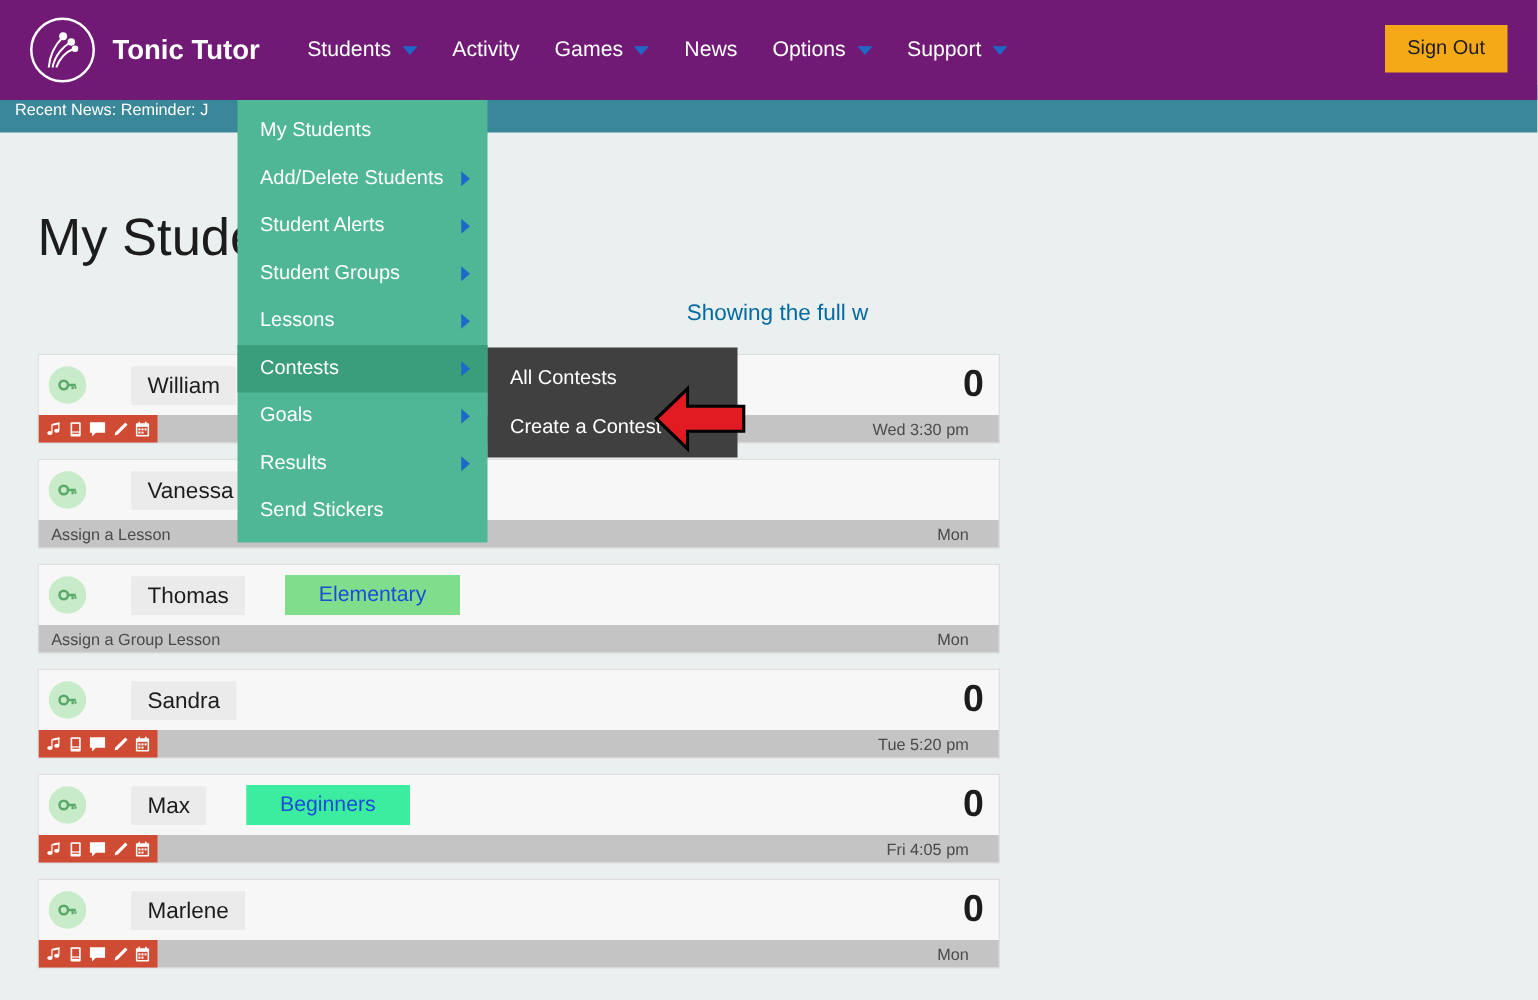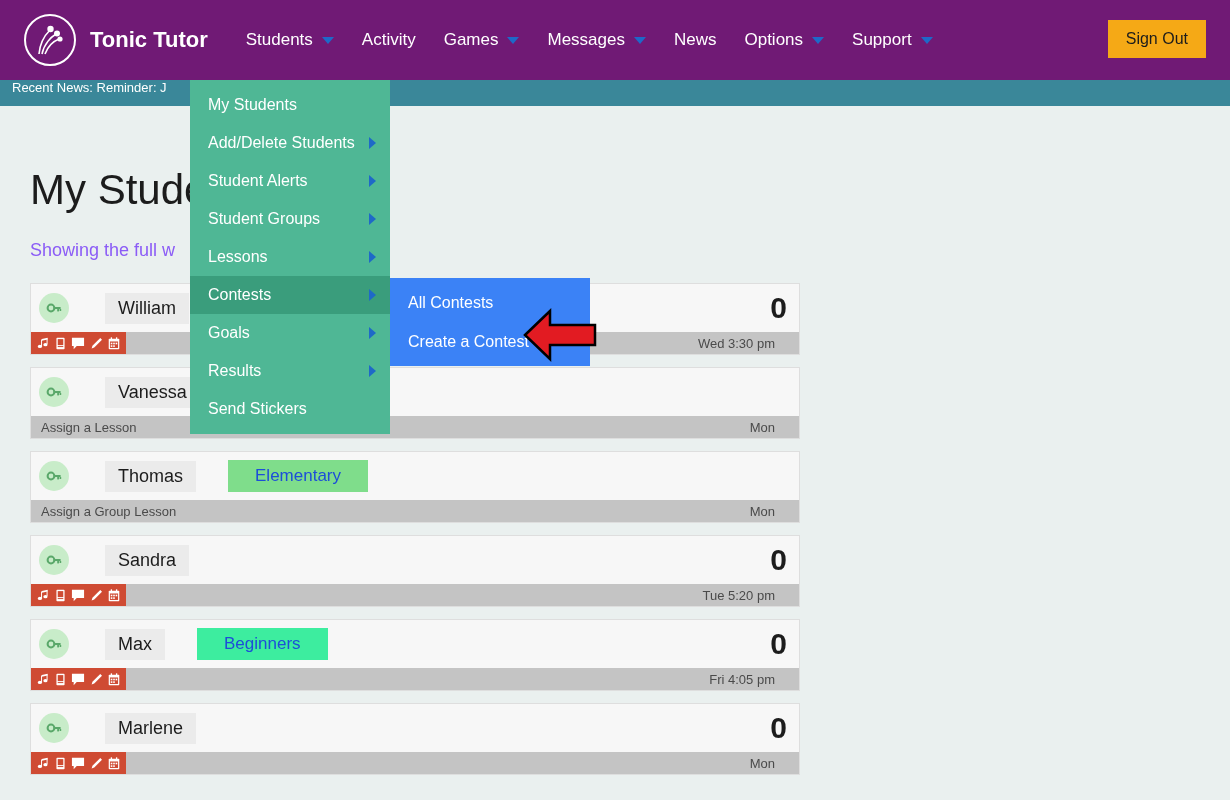--- a/index.html
+++ b/index.html
@@ -105,22 +105,23 @@
     font-family: "Liberation Sans", sans-serif;
     font-size: 17px;
     font-weight: bold;
     padding: 13px 18px;
     cursor: pointer;
     white-space: nowrap;
   }
   .page-sub {
     padding: 26px 16px 0 30px;
     font-size: 18px;
-    color: #8b5cf6;
-    white-space: nowrap;
+    color: #0369a1;
+    white-space: nowrap;
+    text-align: center;
   }
 
   
   .student-list { margin: 22px 0 0 30px; width: 770px; }
   .student-card {
     background: #f7f7f7;
     border: 1px solid #dedede;
     margin-bottom: 12px;
   }
   .student-top {
@@ -220,21 +221,21 @@
     margin-left: auto;
     width: 0; height: 0;
     border-top: 6px solid transparent;
     border-bottom: 6px solid transparent;
     border-left: 7px solid #1e69c8;
   }
   .submenu {
     position: absolute;
     top: 278px; left: 390px;
     width: 200px;
-    background: #3b82f6;
+    background: #404040;
     z-index: 41;
     padding: 5px 0;
   }
   .submenu .menu-item { height: 39px; }
 
   
   .pointer-arrow {
     position: absolute;
     left: 522px; top: 307px;
     z-index: 60;
@@ -549,24 +550,20 @@
         <span class="caret"></span>
       </div>
       <div class="nav-item">
         <span>Activity</span>
       </div>
       <div class="nav-item">
         <span>Games</span>
         <span class="caret"></span>
       </div>
       <div class="nav-item">
-        <span>Messages</span>
-        <span class="caret"></span>
-      </div>
-      <div class="nav-item">
         <span>News</span>
       </div>
       <div class="nav-item">
         <span>Options</span>
         <span class="caret"></span>
       </div>
       <div class="nav-item">
         <span>Support</span>
         <span class="caret"></span>
       </div>

